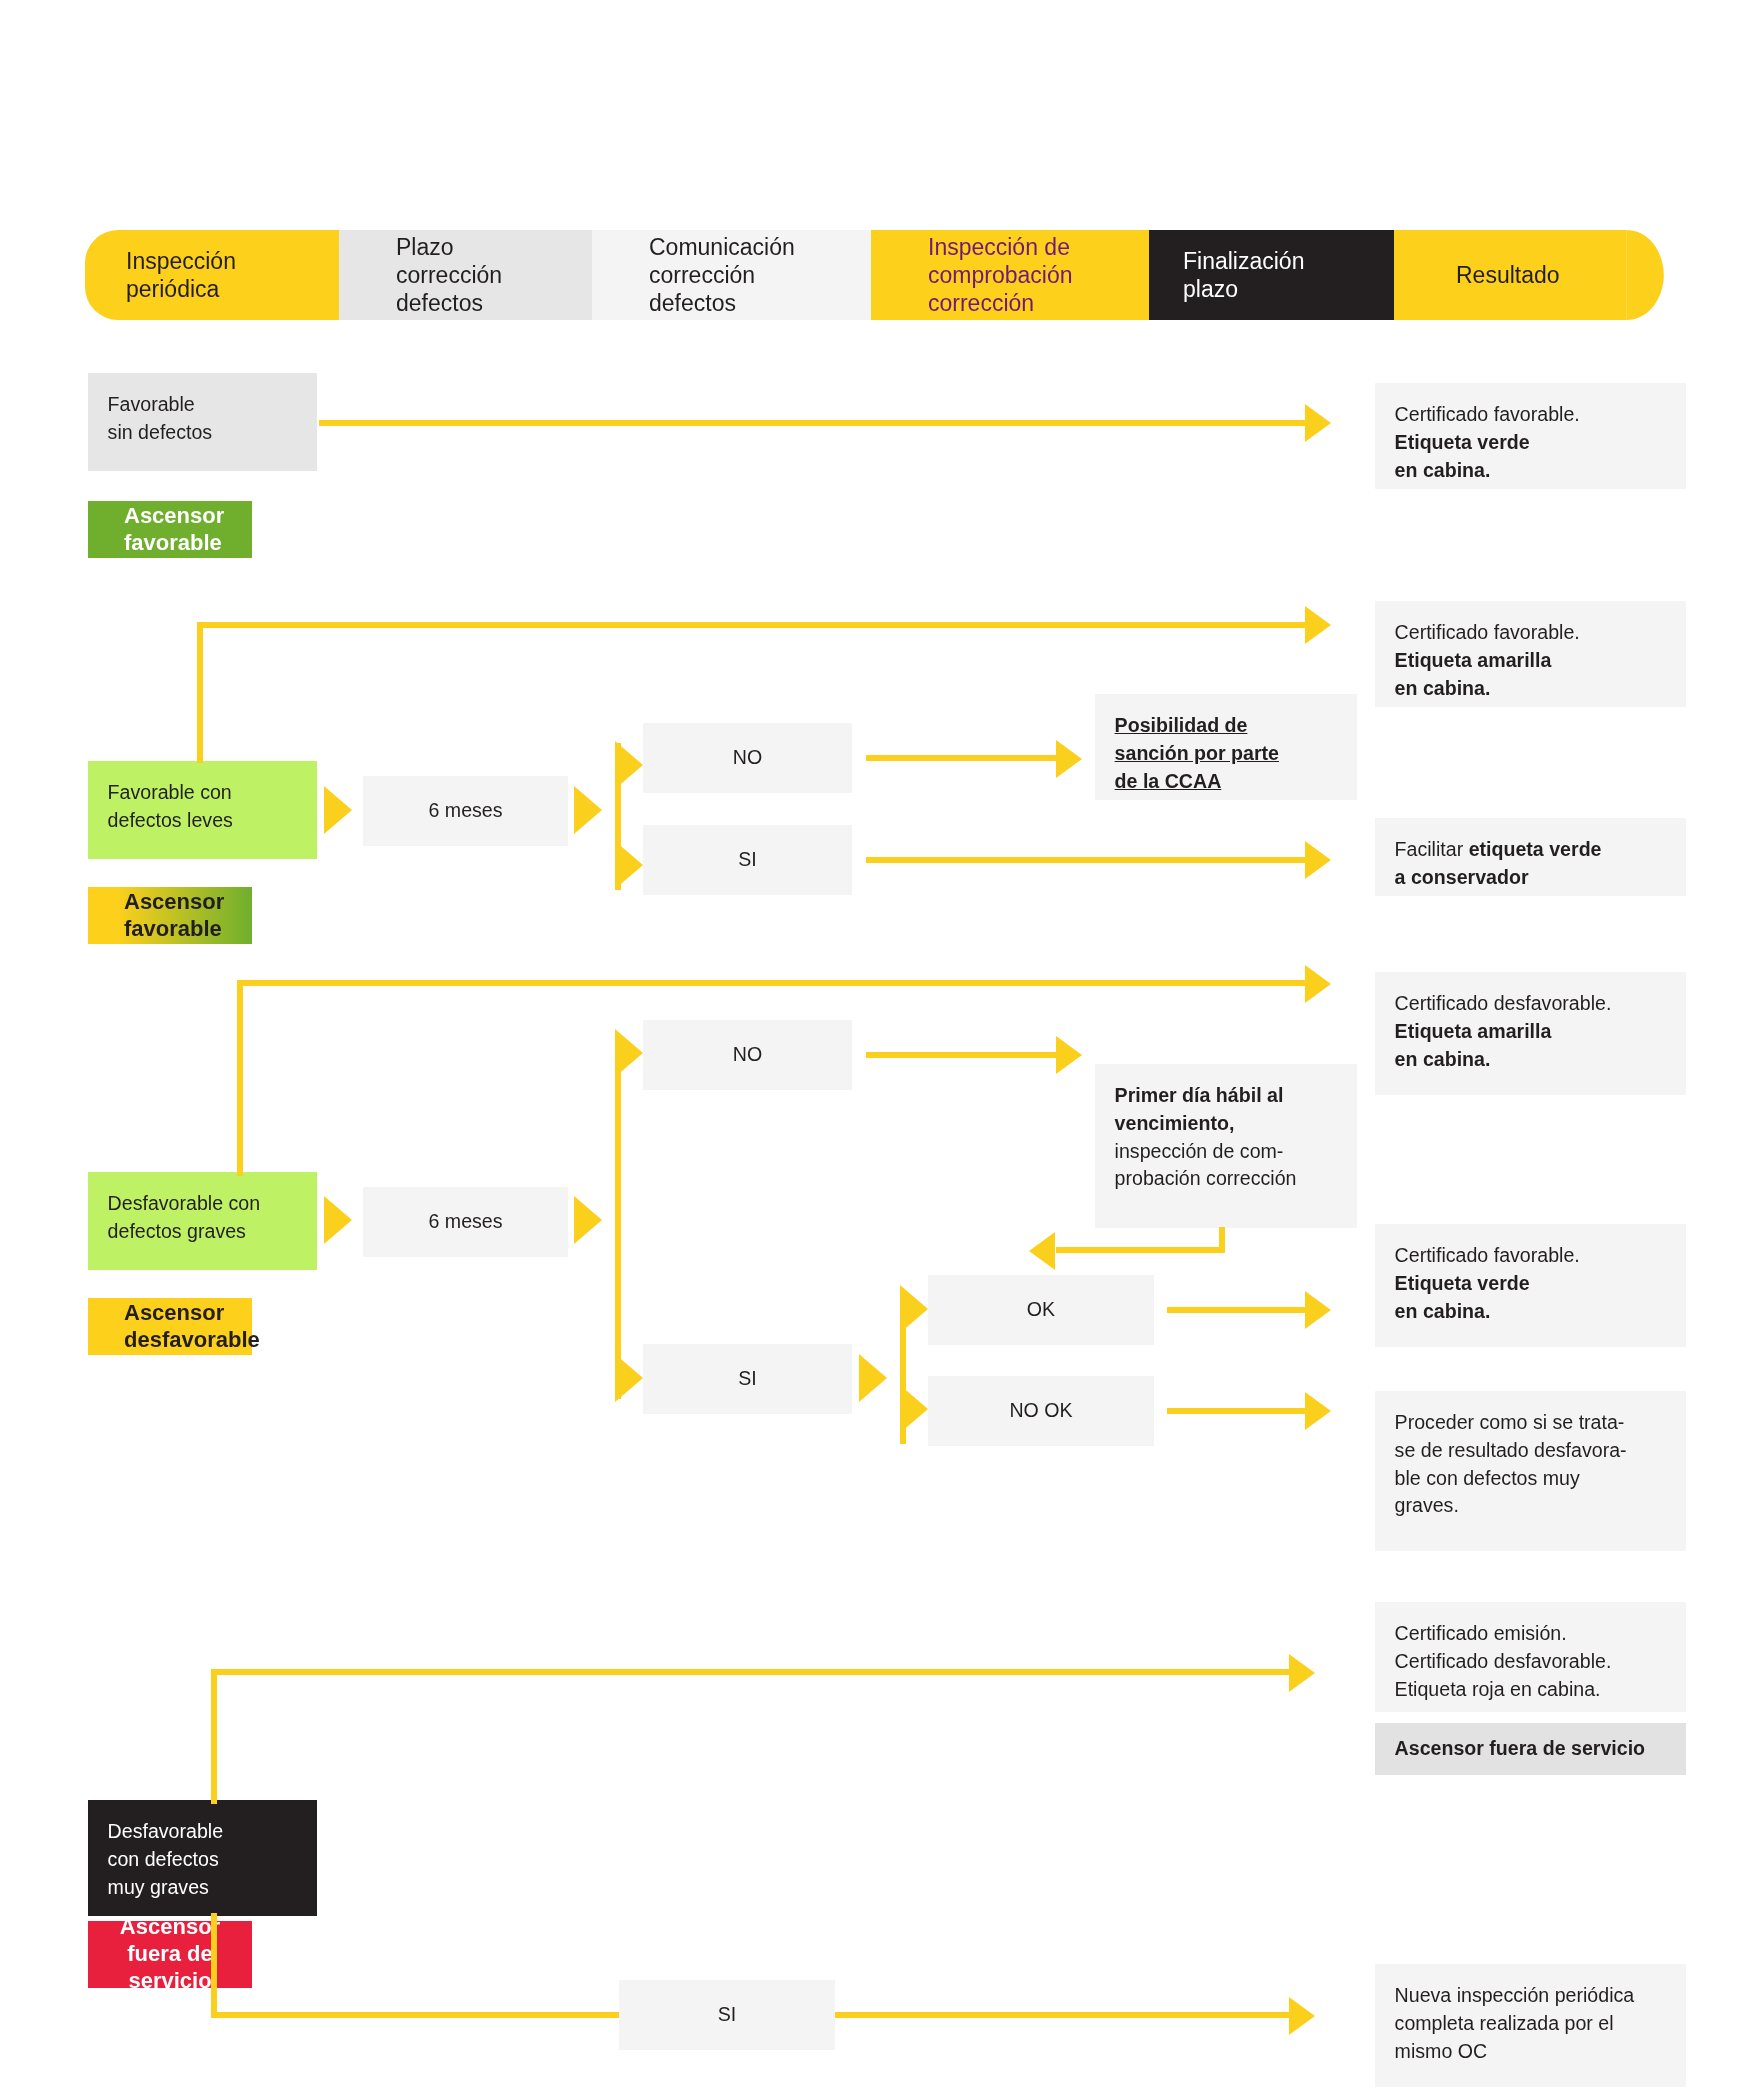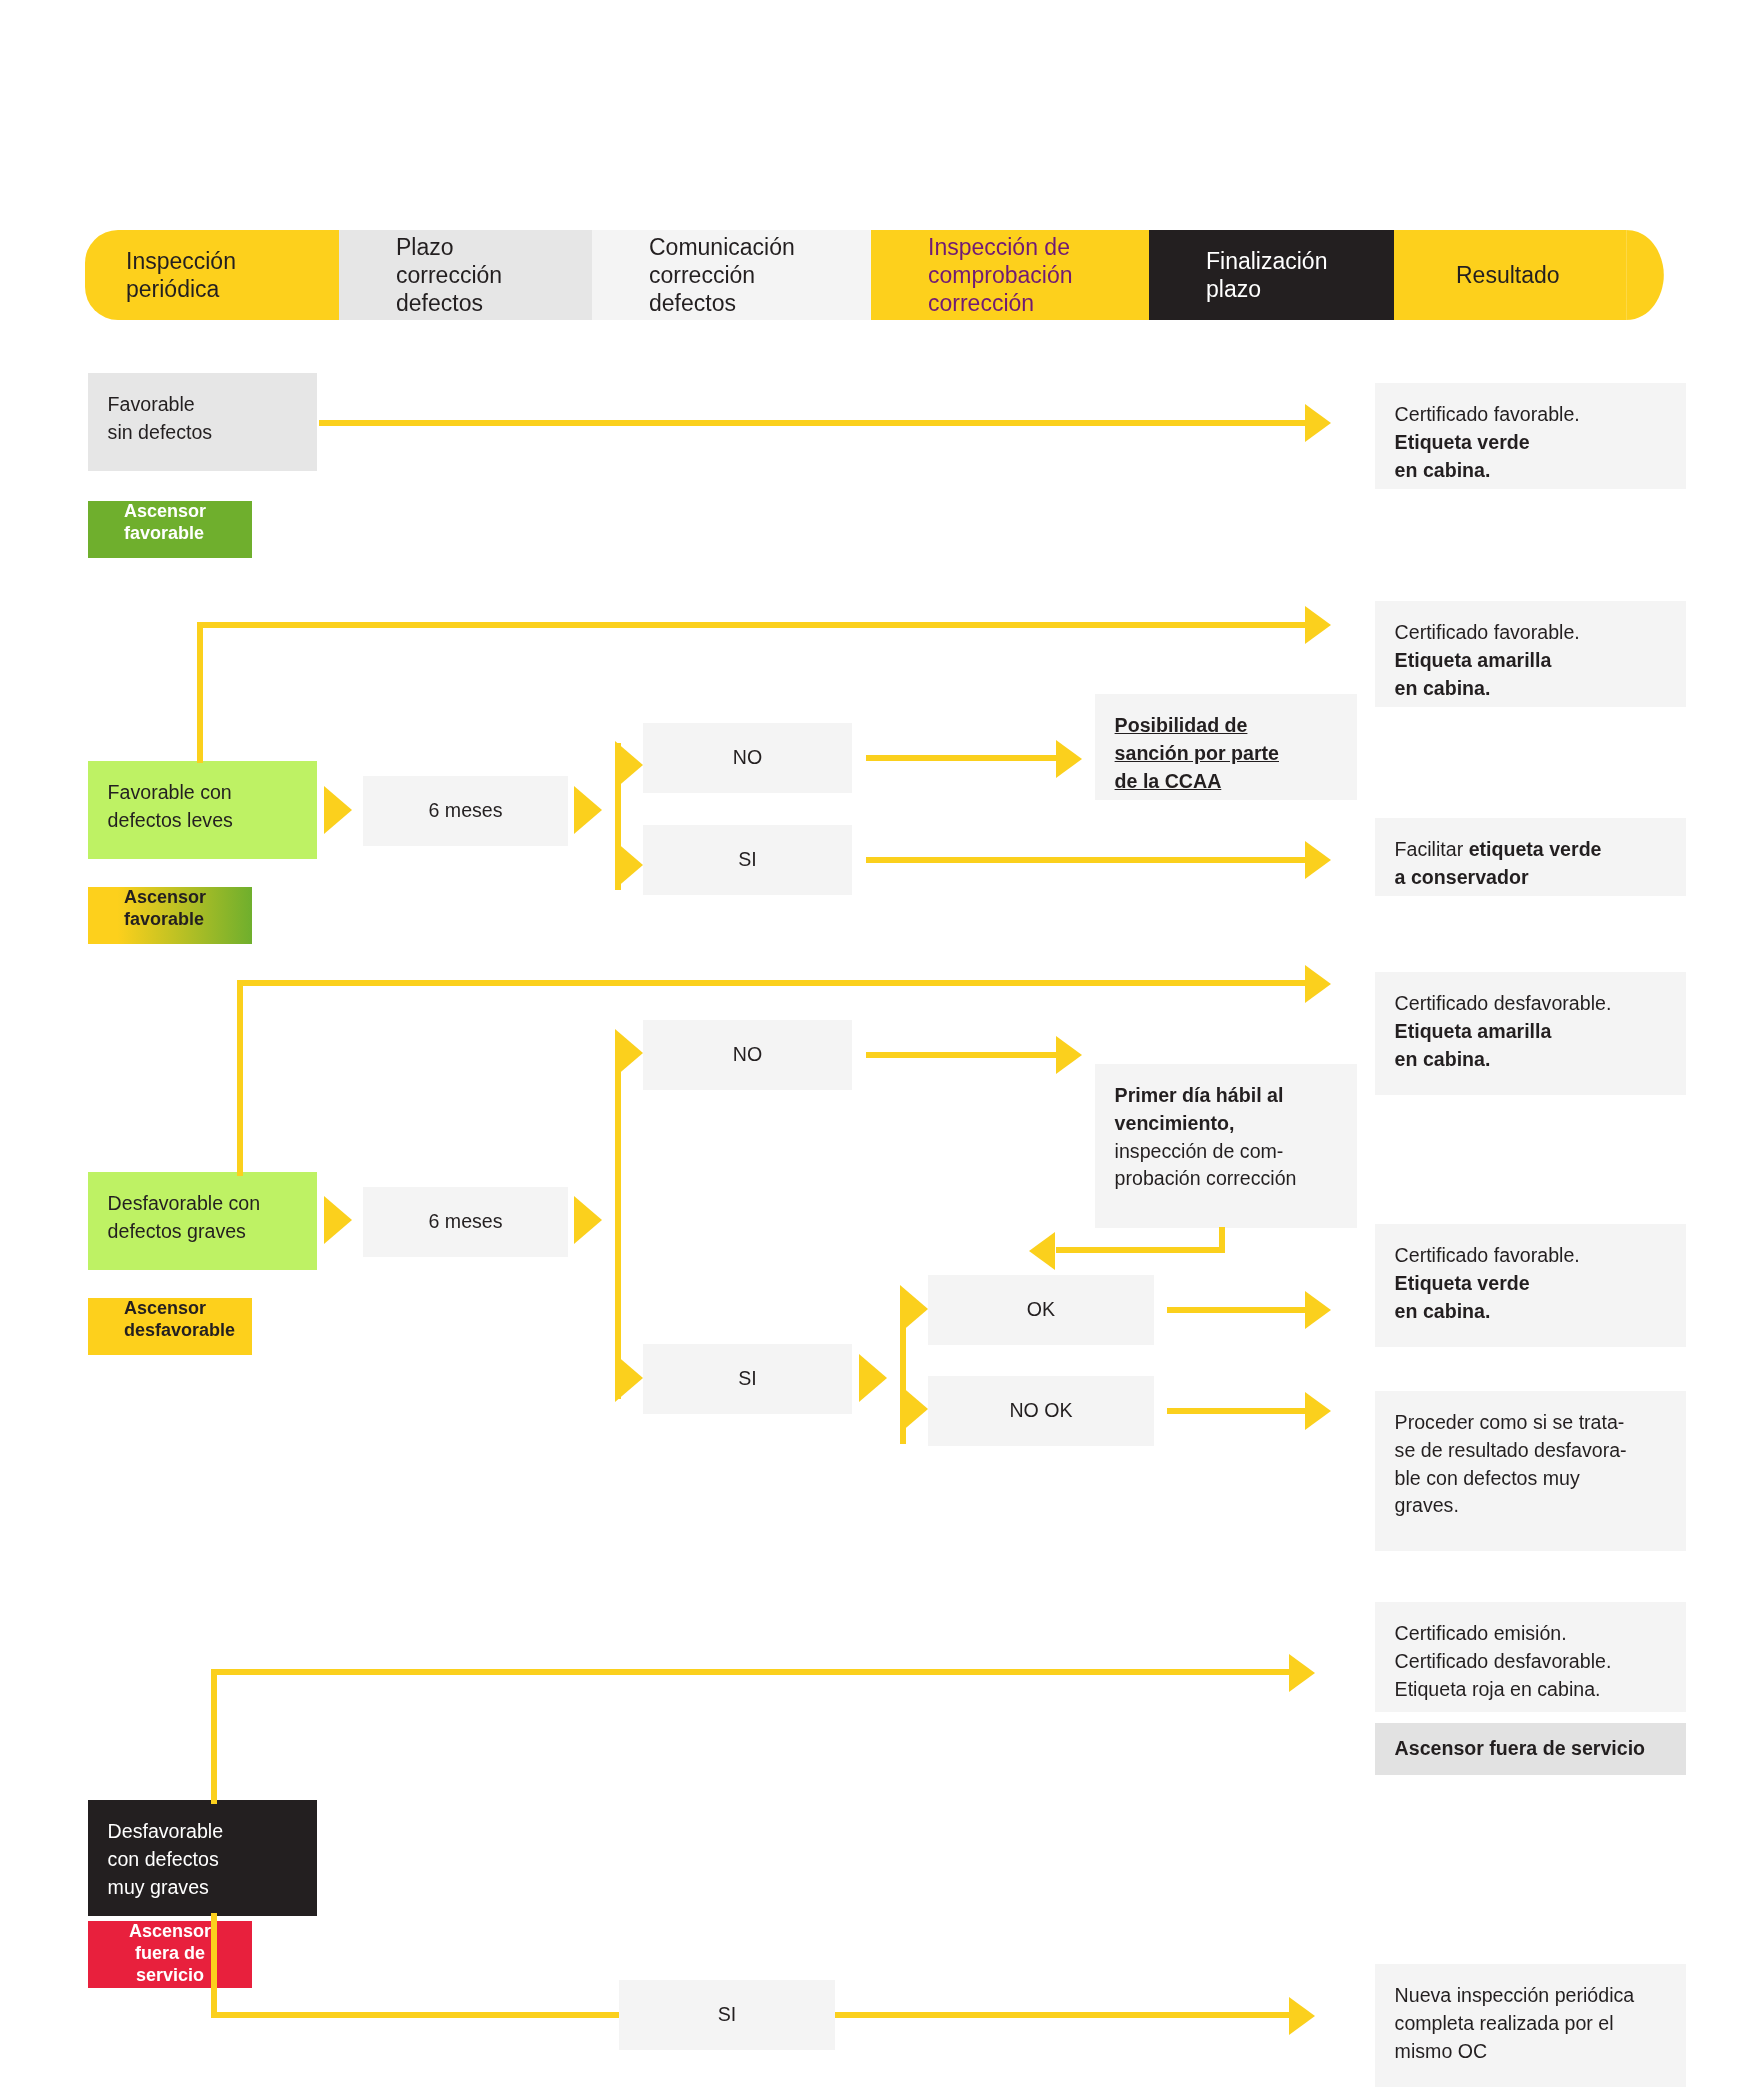--- a/index.html
+++ b/index.html
@@ -47,23 +47,23 @@
   .grey-l{background:#f4f4f4;}
   .grey-m{background:#e2e2e2;}
   .yellow{background:#bef264;}
   .black{background:#231f20;color:#ffffff;}
   .pad{padding:18px 19.6px;}
   .center{display:flex;align-items:center;justify-content:center;}
   .center .txt{text-align:center;}
 
   .badge{
     position:absolute;box-sizing:border-box;
-    display:flex;
+    display:flex;align-items:center;
     padding-left:36px;
-    font-size:18px;font-weight:bold;line-height:1.22;white-space:pre-line;
+    font-size:22px;font-weight:bold;line-height:1.22;white-space:pre-line;
   }
   .badge.green{background:#6faf2d;color:#ffffff;}
   .badge.gradient{background:linear-gradient(90deg,#fdd01c 0%,#fdd01c 18%,#6faf2d 100%);color:#231f20;}
   .badge.yellow{background:#fdd01c;color:#231f20;}
   .badge.red{background:#e8203d;color:#ffffff;text-align:center;padding-left:0;justify-content:center;}
 
   
   .ln{position:absolute;background:#fbd01d;}
   .hl{height:5.7px;}
   .vl{width:5.7px;}
@@ -133,21 +133,21 @@
 corrección</div>
     </div>
 
     <div class="chev" style="left:1064px;width:245px;">
       <div class="body" style="background:#231f20;"></div>
       <div class="nose">
           <svg width="38" height="90" viewBox="0 0 46 110">
             <path d="M0 0 C30 0 46 30 46 55 C46 80 30 110 0 110 Z" fill="#231f20"></path>
           </svg>
         </div>
-      <div class="lbl" style="margin-left:57px;color:#ffffff;">Finalización
+      <div class="lbl" style="margin-left:34px;color:#ffffff;">Finalización
 plazo</div>
     </div>
 
     <div class="chev" style="left:1309px;width:232px;">
       <div class="body" style="background:#fdd01c;"></div>
       <div class="nose">
           <svg width="38" height="90" viewBox="0 0 46 110">
             <path d="M0 0 C30 0 46 30 46 55 C46 80 30 110 0 110 Z" fill="#fdd01c"></path>
           </svg>
         </div>

